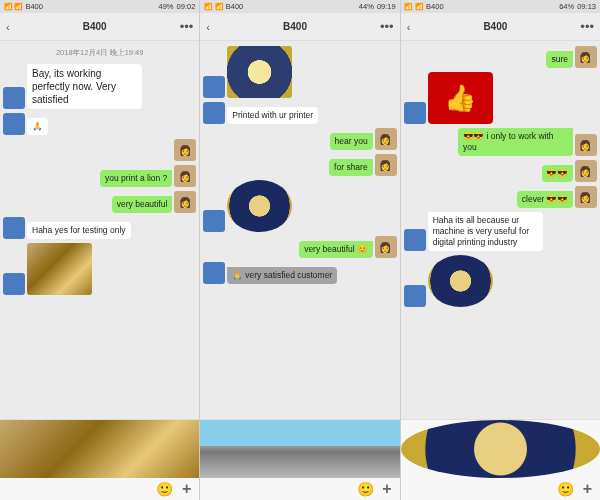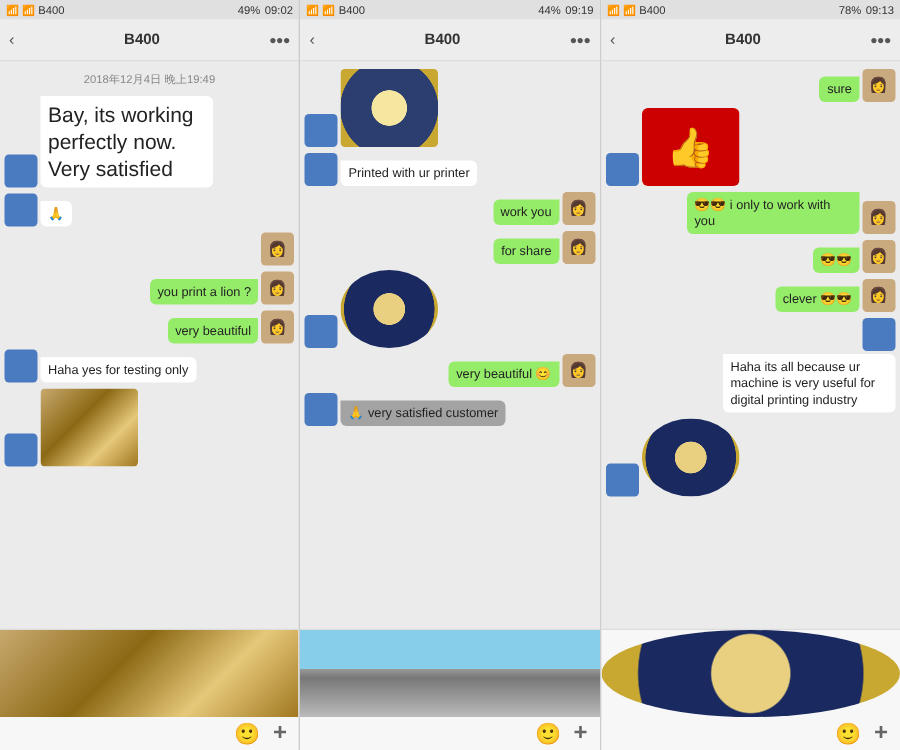--- a/index.html
+++ b/index.html
@@ -31,21 +31,21 @@
       </div>
       <div style="background: rgb(237, 237, 237); padding: 4px 6px; display: flex; align-items: center; justify-content: space-between; border-bottom: 1px solid rgb(221, 221, 221); height: 28px; min-height: 28px;">
         <span style="font-size:11px;color:#555;">‹</span>
   <span style="font-size:10px;font-weight:bold;color:#333;">B400</span>
   <span style="font-size:13px;color:#555;">•••</span>
       </div>
       <div style="flex: 1 1 0%; overflow-y: auto; padding: 5px 3px; display: flex; flex-direction: column; gap: 4px; background: rgb(235, 235, 235);">
         <div style="text-align: center; font-size: 7.5px; color: rgb(136, 136, 136); margin: 2px 0px;">2018年12月4日 晚上19:49</div>
         <div style="display: flex; align-items: flex-end; gap: 2px; flex-direction: row;">
           <div style="width: 22px; height: 22px; border-radius: 3px; background: rgb(74, 122, 191); flex-shrink: 0;"></div>
-          <div style="max-width: 115px; padding: 3px 5px; border-radius: 0px 4px 4px; font-size: 14px; line-height: 1.3; word-break: break-word; background: rgb(255, 255, 255); color: rgb(34, 34, 34);">Bay, its working perfectly now. Very satisfied</div>
+          <div style="max-width: 115px; padding: 3px 5px; border-radius: 0px 4px 4px; font-size: 10px; line-height: 1.3; word-break: break-word; background: rgb(255, 255, 255); color: rgb(34, 34, 34);">Bay, its working perfectly now. Very satisfied</div>
         </div>
         <div style="display: flex; align-items: flex-end; gap: 2px; flex-direction: row;">
           <div style="width: 22px; height: 22px; border-radius: 3px; background: rgb(74, 122, 191); flex-shrink: 0;"></div>
           <div style="max-width: 115px; padding: 3px 5px; border-radius: 0px 4px 4px; font-size: 8.5px; line-height: 1.3; word-break: break-word; background: rgb(255, 255, 255); color: rgb(34, 34, 34);">🙏</div>
         </div>
         <div style="display: flex; align-items: flex-end; gap: 2px; flex-direction: row-reverse;">
           <div style="width: 22px; height: 22px; border-radius: 3px; background: rgb(201, 169, 126); flex-shrink: 0; display: flex; align-items: center; justify-content: center; font-size: 10px;">👩</div>
         </div>
         <div style="display: flex; align-items: flex-end; gap: 2px; flex-direction: row-reverse;">
           <div style="width: 22px; height: 22px; border-radius: 3px; background: rgb(201, 169, 126); flex-shrink: 0; display: flex; align-items: center; justify-content: center; font-size: 10px;">👩</div>
@@ -99,21 +99,21 @@
           <div style="width: 65px; height: 52px; border-radius: 3px; overflow: hidden;">
             <div style="width: 100%; height: 100%; background: radial-gradient(circle, rgb(245, 230, 160) 28%, rgb(44, 62, 112) 29%, rgb(44, 62, 112) 78%, rgb(200, 168, 48) 79%);"></div>
           </div>
         </div>
         <div style="display: flex; align-items: flex-end; gap: 2px; flex-direction: row;">
           <div style="width: 22px; height: 22px; border-radius: 3px; background: rgb(74, 122, 191); flex-shrink: 0;"></div>
           <div style="max-width: 115px; padding: 3px 5px; border-radius: 0px 4px 4px; font-size: 8.5px; line-height: 1.3; word-break: break-word; background: rgb(255, 255, 255); color: rgb(34, 34, 34);">Printed with ur printer</div>
         </div>
         <div style="display: flex; align-items: flex-end; gap: 2px; flex-direction: row-reverse;">
           <div style="width: 22px; height: 22px; border-radius: 3px; background: rgb(201, 169, 126); flex-shrink: 0; display: flex; align-items: center; justify-content: center; font-size: 10px;">👩</div>
-          <div style="max-width: 115px; padding: 3px 5px; border-radius: 4px 0px 4px 4px; font-size: 8.5px; line-height: 1.3; word-break: break-word; background: rgb(149, 236, 105); color: rgb(34, 34, 34);">work you</div>
+          <div style="max-width: 115px; padding: 3px 5px; border-radius: 4px 0px 4px 4px; font-size: 8.5px; line-height: 1.3; word-break: break-word; background: rgb(149, 236, 105); color: rgb(34, 34, 34);">hear you</div>
         </div>
         <div style="display: flex; align-items: flex-end; gap: 2px; flex-direction: row-reverse;">
           <div style="width: 22px; height: 22px; border-radius: 3px; background: rgb(201, 169, 126); flex-shrink: 0; display: flex; align-items: center; justify-content: center; font-size: 10px;">👩</div>
           <div style="max-width: 115px; padding: 3px 5px; border-radius: 4px 0px 4px 4px; font-size: 8.5px; line-height: 1.3; word-break: break-word; background: rgb(149, 236, 105); color: rgb(34, 34, 34);">for share</div>
         </div>
         <div style="display: flex; align-items: flex-end; gap: 2px; flex-direction: row;">
           <div style="width: 22px; height: 22px; border-radius: 3px; background: rgb(74, 122, 191); flex-shrink: 0;"></div>
           <div style="width: 65px; height: 52px; border-radius: 3px; overflow: hidden;">
             <div style="width: 100%; height: 100%; background: radial-gradient(circle, rgb(232, 208, 128) 25%, rgb(26, 42, 96) 26%, rgb(26, 42, 96) 72%, rgb(200, 168, 48) 73%); border-radius: 50%;"></div>
           </div>
@@ -138,21 +138,21 @@
       </div>
     </div>
     <div style="flex: 1 1 0%; background: rgb(235, 235, 235); display: flex; flex-direction: column; border-right: none; overflow: hidden; max-height: 500px;">
       <div style="background: rgb(224, 224, 224); font-size: 7.5px; padding: 1px 4px; display: flex; justify-content: space-between; align-items: center; color: rgb(51, 51, 51); height: 13px; min-height: 13px;">
         <span style="display:flex;gap:2px;align-items:center;">
     <span style="font-size:7px;">📶</span>
     <span style="font-size:7px;">📶</span>
     <span>B400</span>
   </span>
   <span style="display:flex;gap:3px;align-items:center;">
-    <span>78%</span>
+    <span>64%</span>
     <span>09:13</span>
   </span>
       </div>
       <div style="background: rgb(237, 237, 237); padding: 4px 6px; display: flex; align-items: center; justify-content: space-between; border-bottom: 1px solid rgb(221, 221, 221); height: 28px; min-height: 28px;">
         <span style="font-size:11px;color:#555;">‹</span>
   <span style="font-size:10px;font-weight:bold;color:#333;">B400</span>
   <span style="font-size:13px;color:#555;">•••</span>
       </div>
       <div style="flex: 1 1 0%; overflow-y: auto; padding: 5px 3px; display: flex; flex-direction: column; gap: 4px; background: rgb(235, 235, 235);">
         <div style="display: flex; align-items: flex-end; gap: 2px; flex-direction: row-reverse;">
@@ -170,21 +170,21 @@
           <div style="max-width: 115px; padding: 3px 5px; border-radius: 4px 0px 4px 4px; font-size: 8.5px; line-height: 1.3; word-break: break-word; background: rgb(149, 236, 105); color: rgb(34, 34, 34);">😎😎 i only to work with you</div>
         </div>
         <div style="display: flex; align-items: flex-end; gap: 2px; flex-direction: row-reverse;">
           <div style="width: 22px; height: 22px; border-radius: 3px; background: rgb(201, 169, 126); flex-shrink: 0; display: flex; align-items: center; justify-content: center; font-size: 10px;">👩</div>
           <div style="max-width: 115px; padding: 3px 5px; border-radius: 4px 0px 4px 4px; font-size: 8.5px; line-height: 1.3; word-break: break-word; background: rgb(149, 236, 105); color: rgb(34, 34, 34);">😎😎</div>
         </div>
         <div style="display: flex; align-items: flex-end; gap: 2px; flex-direction: row-reverse;">
           <div style="width: 22px; height: 22px; border-radius: 3px; background: rgb(201, 169, 126); flex-shrink: 0; display: flex; align-items: center; justify-content: center; font-size: 10px;">👩</div>
           <div style="max-width: 115px; padding: 3px 5px; border-radius: 4px 0px 4px 4px; font-size: 8.5px; line-height: 1.3; word-break: break-word; background: rgb(149, 236, 105); color: rgb(34, 34, 34);">clever 😎😎</div>
         </div>
-        <div style="display: flex; align-items: flex-end; gap: 2px; flex-direction: column;">
+        <div style="display: flex; align-items: flex-end; gap: 2px; flex-direction: row;">
           <div style="width: 22px; height: 22px; border-radius: 3px; background: rgb(74, 122, 191); flex-shrink: 0;"></div>
           <div style="max-width: 115px; padding: 3px 5px; border-radius: 0px 4px 4px; font-size: 8.5px; line-height: 1.3; word-break: break-word; background: rgb(255, 255, 255); color: rgb(34, 34, 34);">Haha its all because ur machine is very useful for digital printing industry</div>
         </div>
         <div style="display: flex; align-items: flex-end; gap: 2px; flex-direction: row;">
           <div style="width: 22px; height: 22px; border-radius: 3px; background: rgb(74, 122, 191); flex-shrink: 0;"></div>
           <div style="width: 65px; height: 52px; border-radius: 3px; overflow: hidden;">
             <div style="width: 100%; height: 100%; background: radial-gradient(circle, rgb(232, 208, 128) 25%, rgb(26, 42, 96) 26%, rgb(26, 42, 96) 72%, rgb(200, 168, 48) 73%); border-radius: 50%;"></div>
           </div>
         </div>
       </div>

